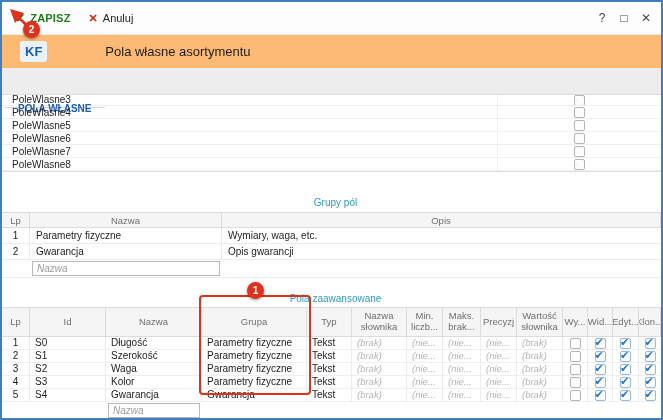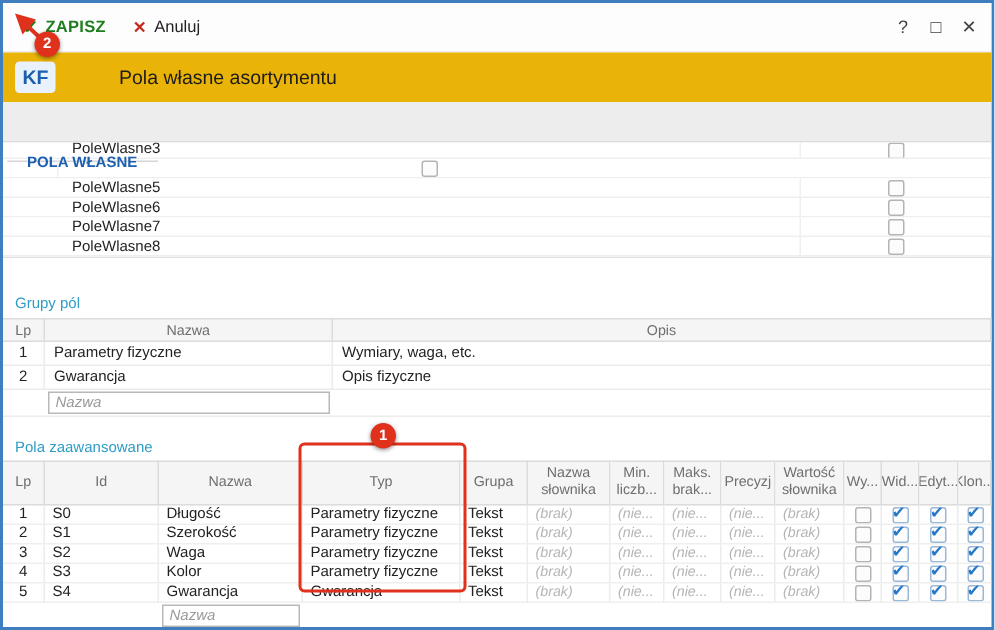--- a/index.html
+++ b/index.html
@@ -10,44 +10,44 @@
   .toolbar { display:flex; align-items:center; height:24px; padding:16px 4px; background:#fdfdfd; border-bottom:1px solid #ececec; }
   .tb-btn { display:flex; align-items:center; gap:5px; padding:0 9px; height:100%; cursor:pointer; font-size:11px; }
   .tb-btn.save { color:#1e7d1e; font-weight:bold; letter-spacing:.2px; }
   .icon-check { color:#1e7d1e; font-size:12px; }
   .tb-btn.cancel { color:#222; }
   .icon-cross { color:#c42b1c; font-size:11px; font-weight:bold; }
   .spacer { flex:1; }
   .winctl { width:22px; text-align:center; color:#444; font-size:12px; cursor:pointer; }
 
   
-  .header { display:flex; align-items:center; gap:10px; height:33px; padding:0 8px; background:#eab308; }
+  .header { display:flex; align-items:center; gap:26px; height:33px; padding:0 18px; background:#fdba74; }
   .logo { color:#1b5fae; font-weight:bold; font-size:13px; background:#e9f1fa; padding:3px 5px; border-radius:3px; }
   .title { font-size:13px; color:#1c1c1c;margin-left:32px; }
 
   
   .tabstrip { height:27px; background:#ededed; border-bottom:1px solid #dcdcdc; display:flex; align-items:stretch; padding-left:3px; }
   .tab { display:flex; align-items:center; padding:0 12px; font-size:10px; font-weight:bold; color:#1b5fae; background:#fff; border:1px solid #d5d5d5; border-bottom:none;margin-top:39px; }
 
   
   .list1 { border-bottom:1px solid #e0e0e0; }
-  .l1row { display:grid; grid-template-columns:495px 1fr; height:13px; border-bottom:1px solid #efefef; align-items:center; background:#fff;padding-left:36px; }
+  .l1row { display:grid; grid-template-columns:495px 1fr; height:13px; border-bottom:1px solid #efefef; align-items:center; background:#fff; }
   .l1row.clip { height:11px; overflow:hidden; }
   .l1row.clip .l1label { margin-top:-3px; }
   .l1label { font-size:10px; color:#222; padding-left:10px; }
   .l1cbcell { border-left:1px solid #efefef; display:flex; justify-content:center; align-items:center; height:100%; }
 
   
   .cb { width:11px; height:11px; border:1px solid #b4b4b4; background:#fcfcfc; border-radius:2px; position:relative; display:inline-block; cursor:pointer; }
   .cb.checked { border-color:#9ab8d8; }
   .cb.checked::after { content:"\2714"; position:absolute; left:-1px; top:-3px; font-size:11px; color:#2577c8; }
 
   .gap1 { height:24px; }
   .gap2 { height:14px; }
-  .seclabel { font-size:10px; color:#2f9cc4; padding-left:8px; height:13px; line-height:13px; }
+  .seclabel { font-size:10px; color:#2f9cc4; padding-left:8px; height:13px; line-height:13px;text-align:center; }
 
   
   .gtable { margin-top:3px; }
   .grow { display:grid; grid-template-columns:28px 192px 1fr; }
   .grow.head .gc { background:#f5f5f5; color:#6e6e6e; font-size:9.5px; text-align:center; border-right:1px solid #dcdcdc; border-top:1px solid #dcdcdc; border-bottom:1px solid #dcdcdc; height:16px; line-height:15px; padding-left:0; }
   .gc { font-size:10px; color:#222; height:16px; line-height:15px; border-right:1px solid #ececec; border-bottom:1px solid #ececec; padding-left:6px; overflow:hidden; white-space:nowrap; }
   .gc.lp { text-align:center; padding-left:0; }
   .gc:last-child { border-right:none; }
   .newgrow { display:grid; grid-template-columns:28px 192px 1fr; height:18px; align-items:center; border-bottom:1px solid #ececec; }
   .inputbox { height:15px; border:1px solid #b8b8b8; background:#fff; margin:0 2px; font-size:10px; font-style:italic; color:#9a9a9a; line-height:13px; padding-left:4px; cursor:text; }
@@ -100,20 +100,21 @@
   </div>
 
   <div class="list1">
     <div class="l1row clip">
       <span class="l1label">PoleWlasne3</span>
       <span class="l1cbcell">
           <span class="cb"></span>
         </span>
     </div>
     <div class="l1row">
+      <span class="l1label">PoleWlasne4</span>
       <span class="l1cbcell">
           <span class="cb"></span>
         </span>
     </div>
     <div class="l1row">
       <span class="l1label">PoleWlasne5</span>
       <span class="l1cbcell">
           <span class="cb"></span>
         </span>
     </div>
@@ -147,39 +148,39 @@
       <div class="gc">Opis</div>
     </div>
     <div class="grow">
       <div class="gc lp">1</div>
       <div class="gc">Parametry fizyczne</div>
       <div class="gc">Wymiary, waga, etc.</div>
     </div>
     <div class="grow">
       <div class="gc lp">2</div>
       <div class="gc">Gwarancja</div>
-      <div class="gc">Opis fizyczne</div>
+      <div class="gc">Opis gwarancji</div>
     </div>
     <div class="newgrow">
       <div></div>
       <div class="inputbox">Nazwa</div>
       <div></div>
     </div>
   </div>
 
   <div class="gap2"></div>
 
   <div class="seclabel">Pola zaawansowane</div>
   <div class="atable">
     <div class="arow head">
       <div class="ac">Lp</div>
       <div class="ac">Id</div>
       <div class="ac">Nazwa</div>
+      <div class="ac">Grupa</div>
       <div class="ac">Typ</div>
-      <div class="ac">Grupa</div>
       <div class="ac">Nazwa słownika</div>
       <div class="ac">Min. liczb...</div>
       <div class="ac">Maks. brak...</div>
       <div class="ac">Precyzj</div>
       <div class="ac">Wartość słownika</div>
       <div class="ac">Wy...</div>
       <div class="ac">Wid...</div>
       <div class="ac">Edyt...</div>
       <div class="ac">Klon...</div>
     </div>

